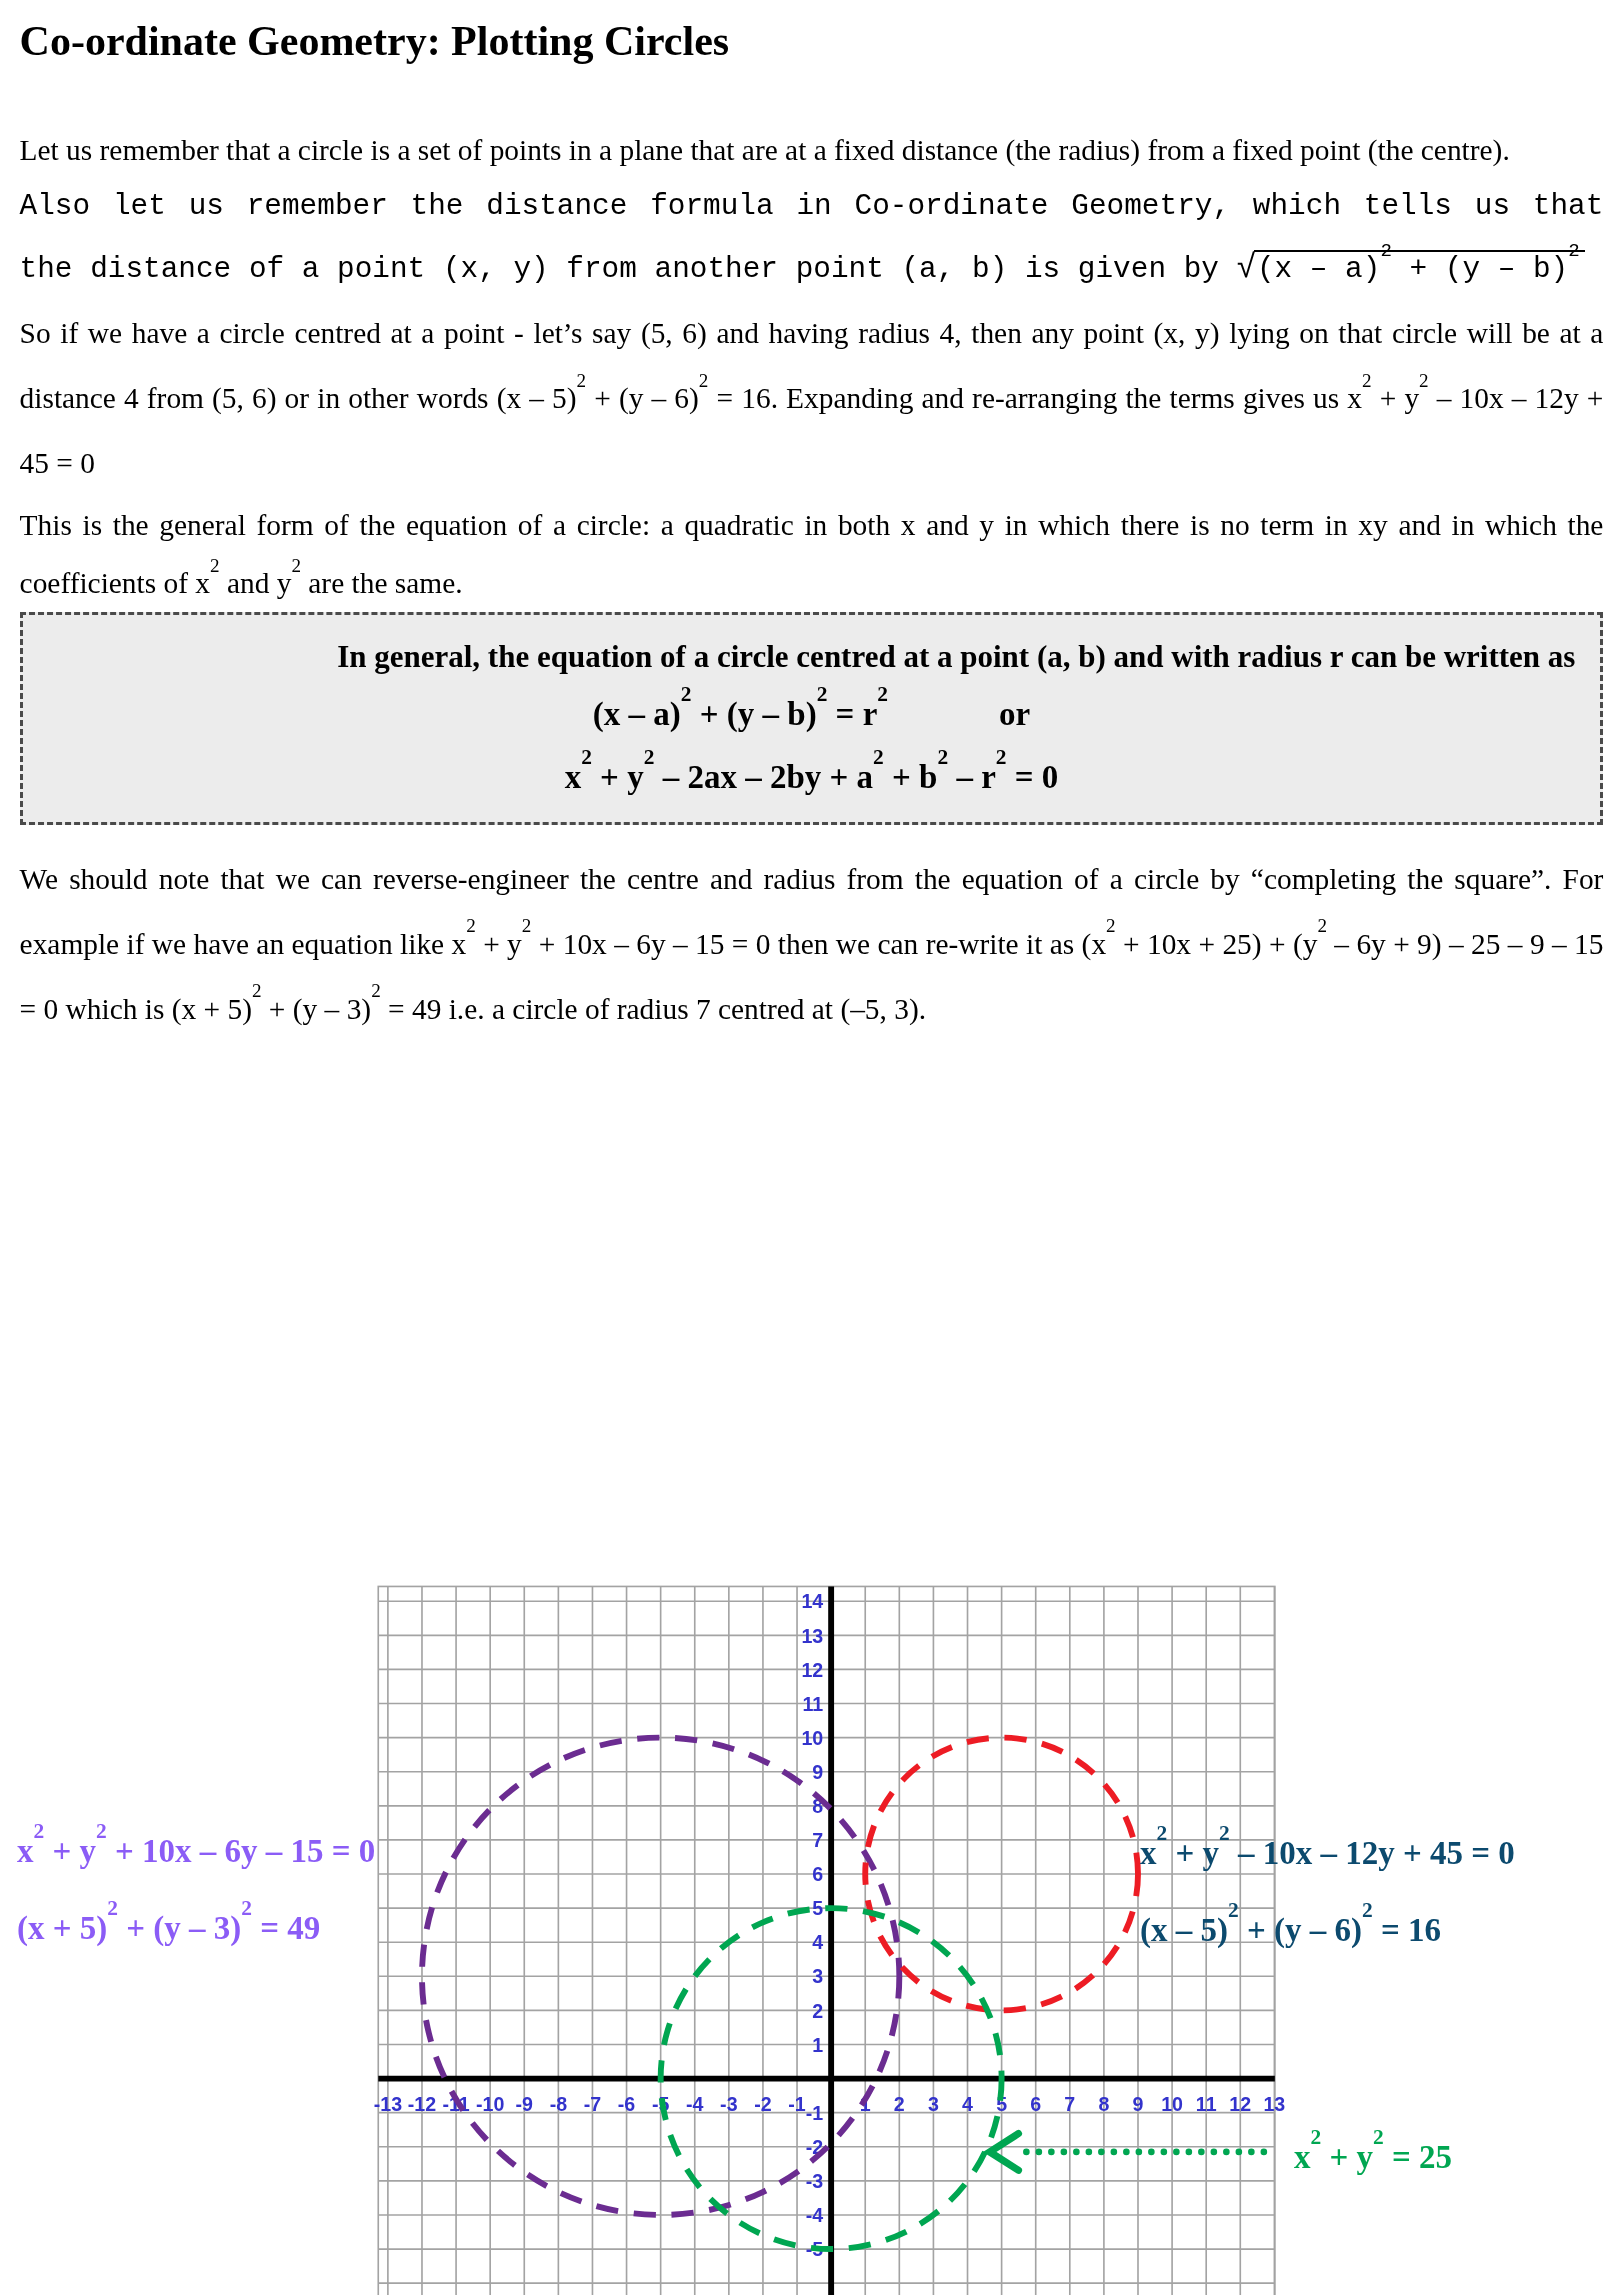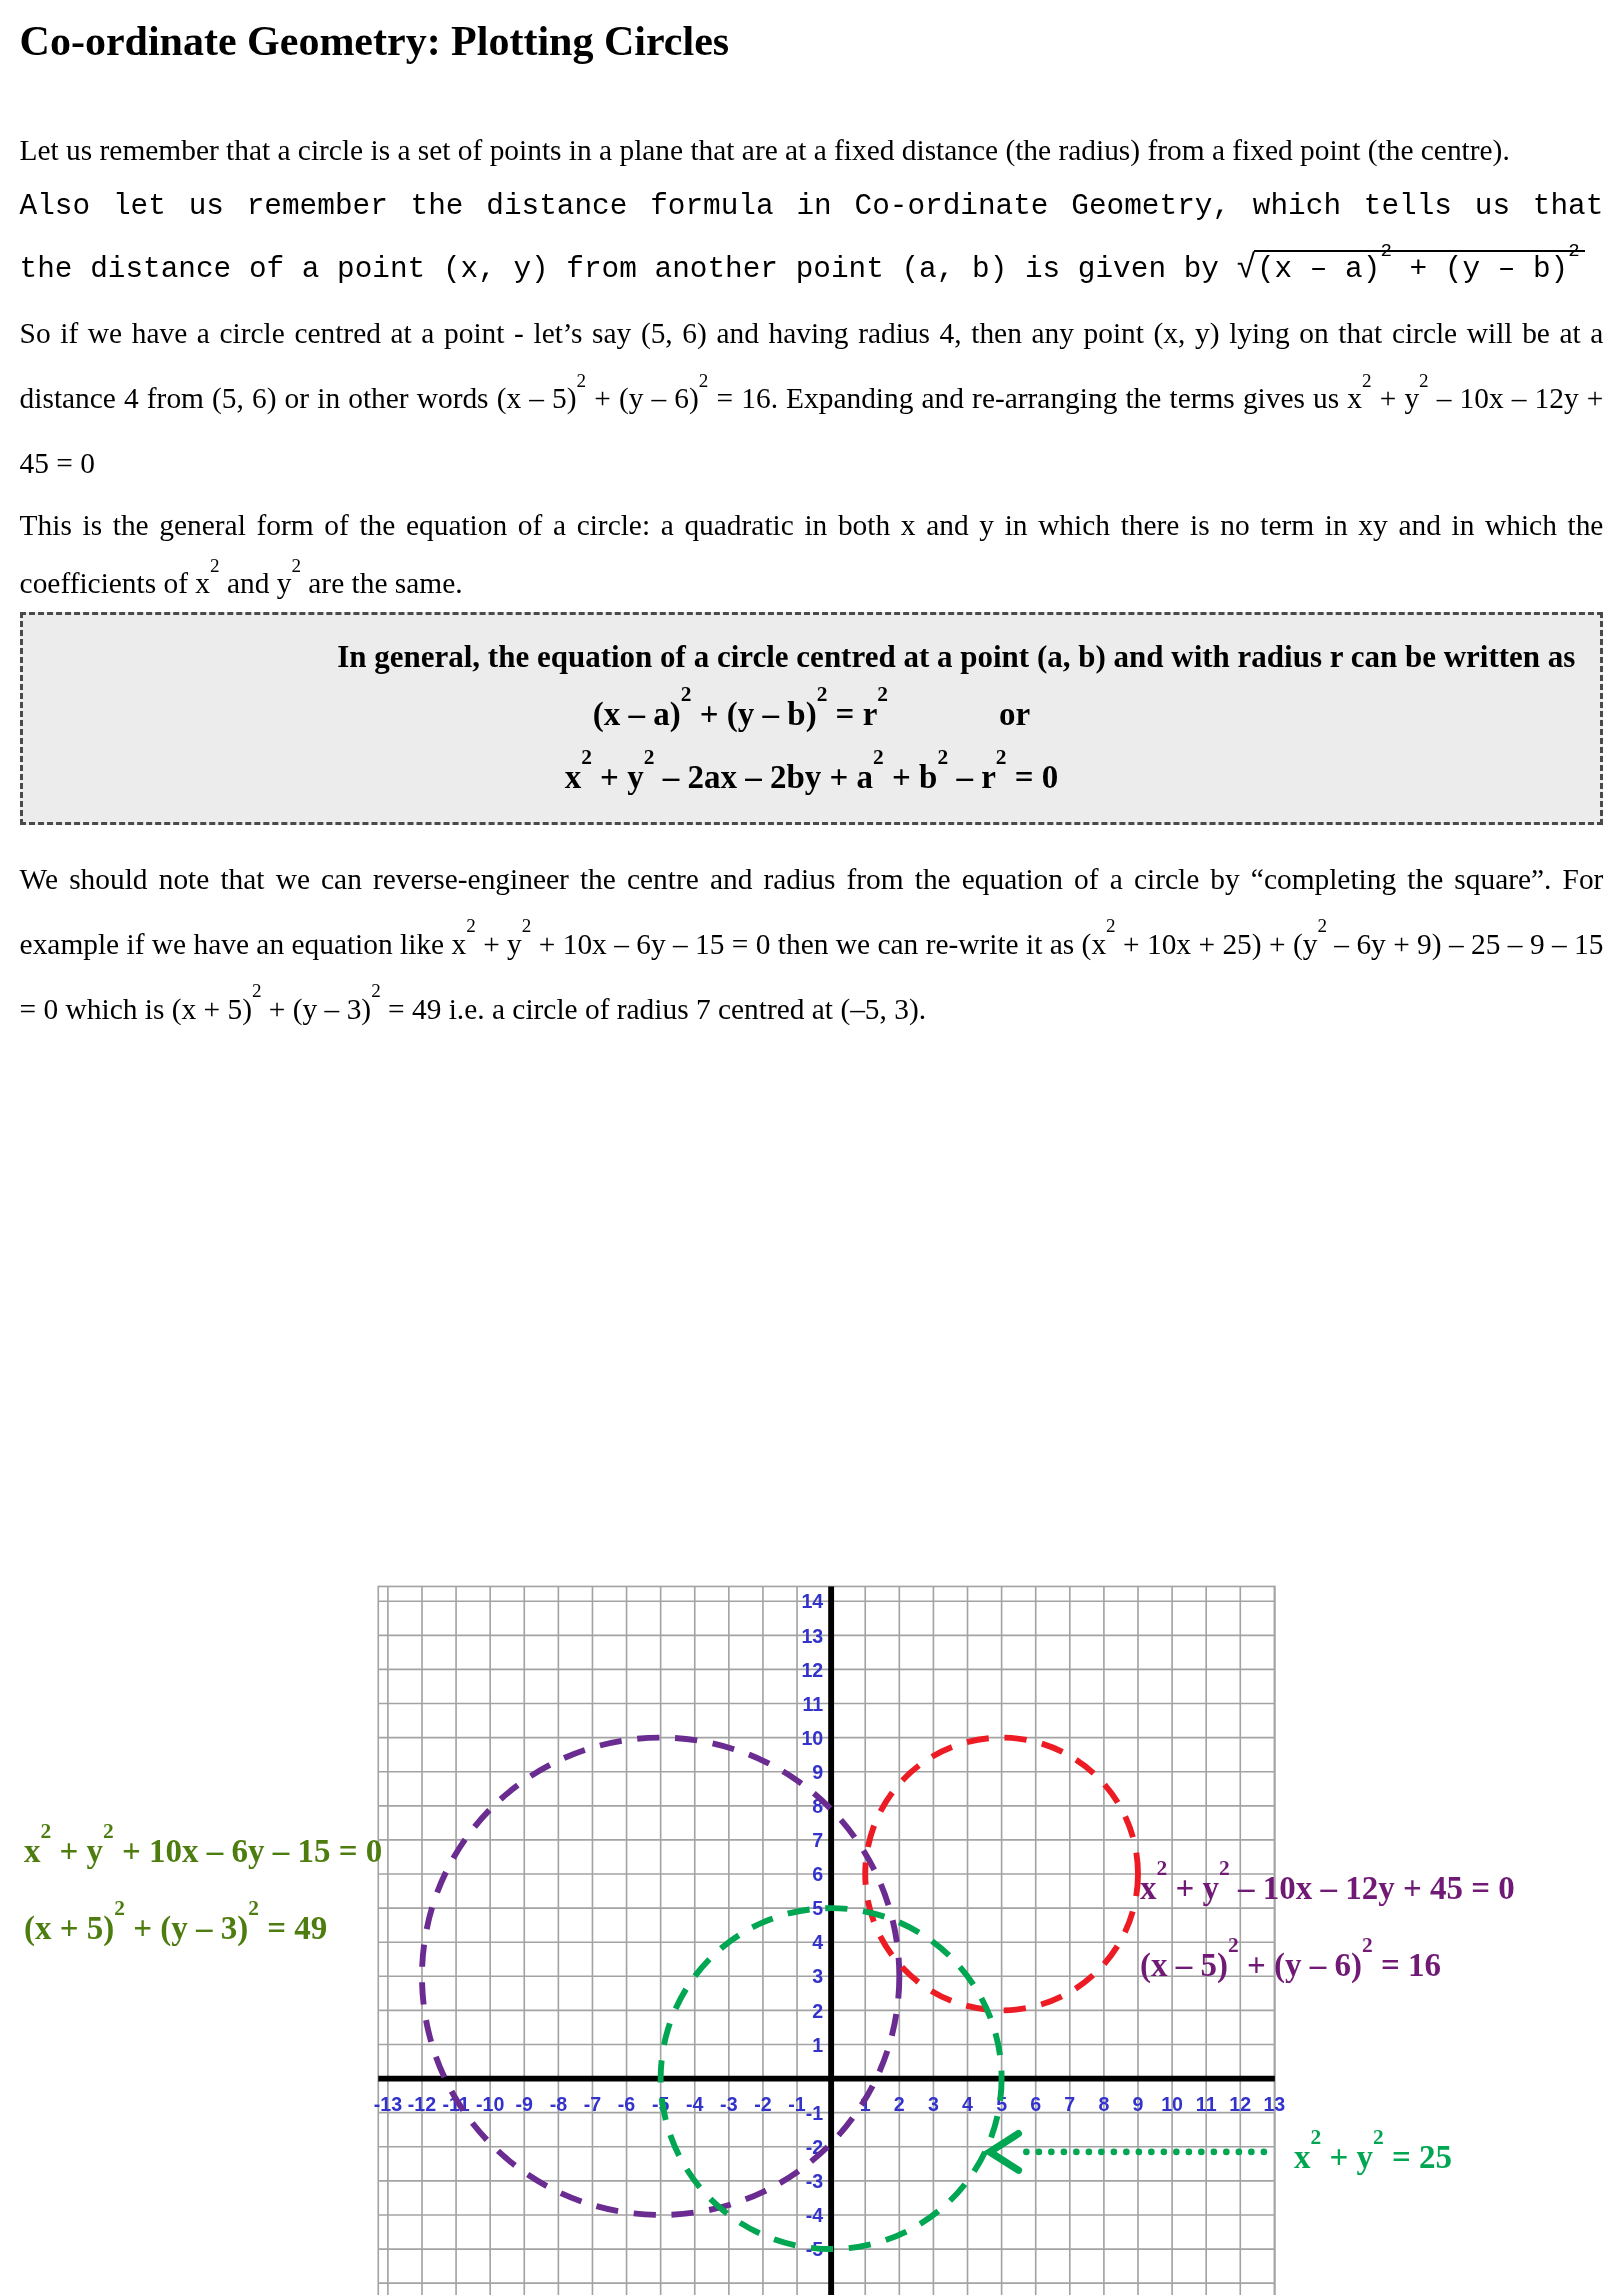--- a/index.html
+++ b/index.html
@@ -164,25 +164,25 @@
       <text class="tick" text-anchor="end" x="1258" y="921.3">-3</text>
       <text class="tick" text-anchor="end" x="1258" y="973.4">-4</text>
       <text class="tick" text-anchor="end" x="1258" y="1025.5">-5</text>
       <circle class="circle-dash" stroke="#6B2C91" cx="1009.5" cy="597.7" r="364.7"></circle>
       <circle class="circle-dash" stroke="#ED1C24" cx="1530.5" cy="441.4" r="208.4"></circle>
       <circle class="circle-dash" stroke="#00A651" cx="1270" cy="754" r="260.5"></circle>
       <line x1="1568.265" y1="866.015" x2="1947.3000000000002" y2="866.015" stroke="#00A651" stroke-width="10" stroke-linecap="round" stroke-dasharray="0.1 19"></line>
       <polyline points="1556.265,838.015 1512.265,866.015 1556.265,894.015" fill="none" stroke="#00A651" stroke-width="11" stroke-linecap="round" stroke-linejoin="miter"></polyline>
     </svg>
 
-  <div class="plot-label purple" style="color: #4d7c0f; margin-left: 7px;">
+  <div class="plot-label purple" style="color: #8b5cf6;">
     <div>x<sup>2</sup> + y<sup>2</sup> + 10x – 6y – 15 = 0</div>
     <div>(x + 5)<sup>2</sup> + (y – 3)<sup>2</sup> = 49</div>
   </div>
 
-  <div class="plot-label red" style="color: #701a75; margin-top: 35px;">
+  <div class="plot-label red" style="color: #0c4a6e;">
     <div>x<sup>2</sup> + y<sup>2</sup> – 10x – 12y + 45 = 0</div>
     <div>(x – 5)<sup>2</sup> + (y – 6)<sup>2</sup> = 16</div>
   </div>
 
   <div class="plot-label green" style="color: rgb(0, 166, 81);">x<sup>2</sup> + y<sup>2</sup> = 25</div>
 </div>
 
 
 </body></html>

